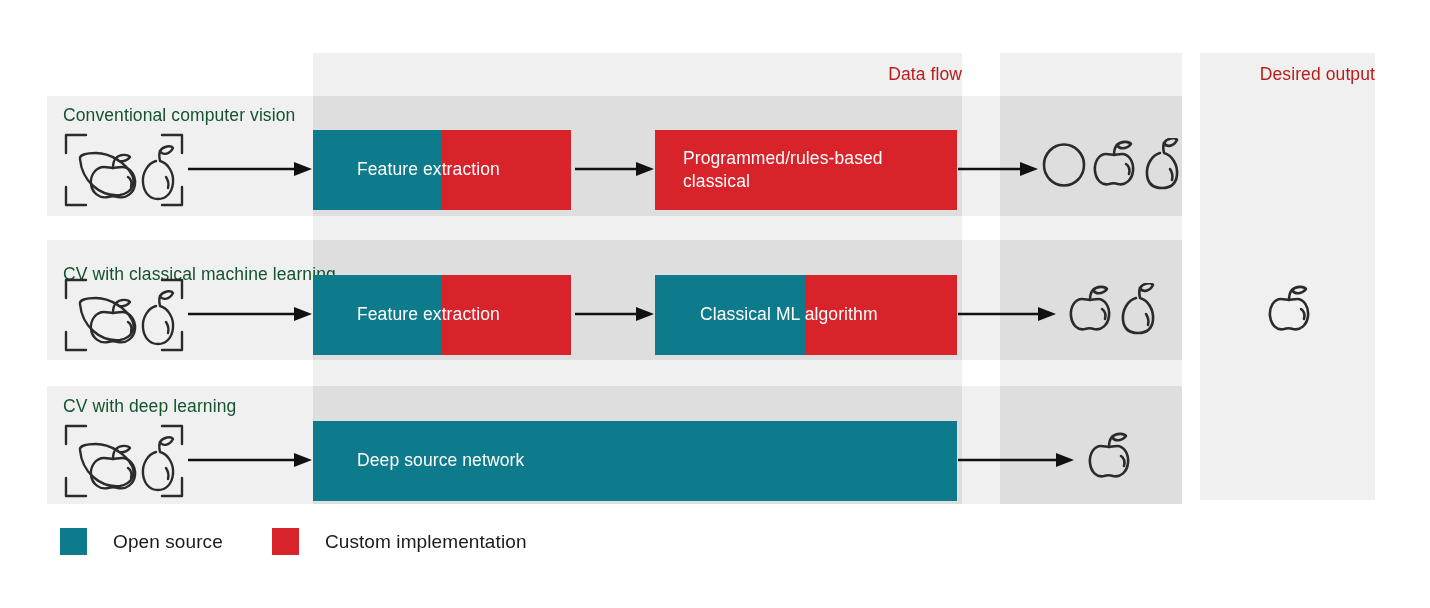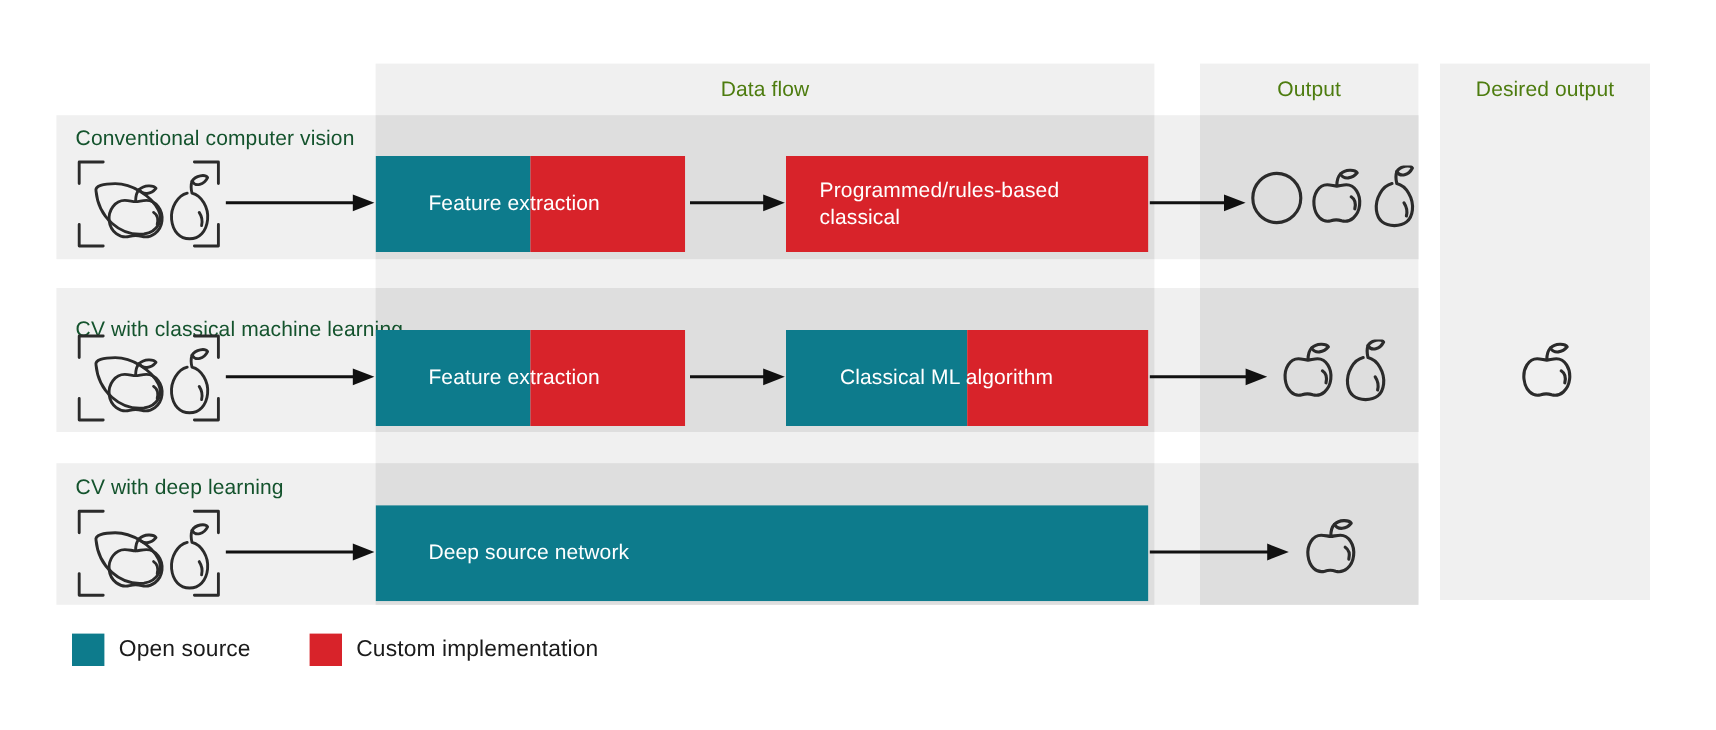--- a/index.html
+++ b/index.html
@@ -23,22 +23,22 @@
     background: #f0f0f0;
   }
   #band-dataflow { left: 313px; top: 53px; width: 649px; height: 447px; }
   #band-output   { left: 1000px; top: 53px; width: 182px; height: 447px; }
   #band-desired  { left: 1200px; top: 53px; width: 175px; height: 447px; }
 
   .col-title {
     position: absolute;
     top: 64px;
     font-size: 17.5px;
-    color: #4d7c0f;
-    text-align: center;
+    color: #b91c1c;
+    text-align: right;
     letter-spacing: .1px;
     white-space: nowrap;
   }
   #title-dataflow { left: 313px; width: 649px; }
   #title-output   { left: 1000px; width: 182px; }
   #title-desired  { left: 1200px; width: 175px; }
 
   
   .row-band {
     position: absolute;
@@ -122,21 +122,21 @@
 
   
   #legend {
     position: absolute;
     left: 60px;
     top: 528px;
     display: flex;
     align-items: center;
     gap: 49px;
   }
-  .legend-item { display: flex; align-items: center; gap: 12px; }
+  .legend-item { display: flex; align-items: center; gap: 26px; }
   .legend-swatch { width: 27px; height: 27px; display: block; }
   .legend-text { font-size: 19px; color: #1b1b1b; letter-spacing: .1px; }
 </style>
 </head>
 <body>
 
 <div id="stage">
 
   <div class="col-band" id="band-dataflow"></div>
   <div class="col-band" id="band-output"></div>
@@ -149,21 +149,20 @@
   <div class="row-band" id="row-2">
     <div class="seg-dataflow"></div>
     <div class="seg-output"></div>
   </div>
   <div class="row-band" id="row-3">
     <div class="seg-dataflow"></div>
     <div class="seg-output"></div>
   </div>
 
   <div class="col-title" id="title-dataflow">Data flow</div>
-  <div class="col-title" id="title-output">Output</div>
   <div class="col-title" id="title-desired">Desired output</div>
 
   <div class="row-label" id="label-1">Conventional computer vision</div>
   <div class="row-label" id="label-2">CV with classical machine learning</div>
   <div class="row-label" id="label-3">CV with deep learning</div>
 
   <div class="input-icon" id="input-1">
     <svg viewBox="0 0 124 78" width="124" height="78" fill="none" stroke="#2b2b2b" stroke-width="2.4" stroke-linecap="round" stroke-linejoin="round">
       <path d="M4 22 V4 H24"></path>
         <path d="M100 4 H120 V22"></path>

